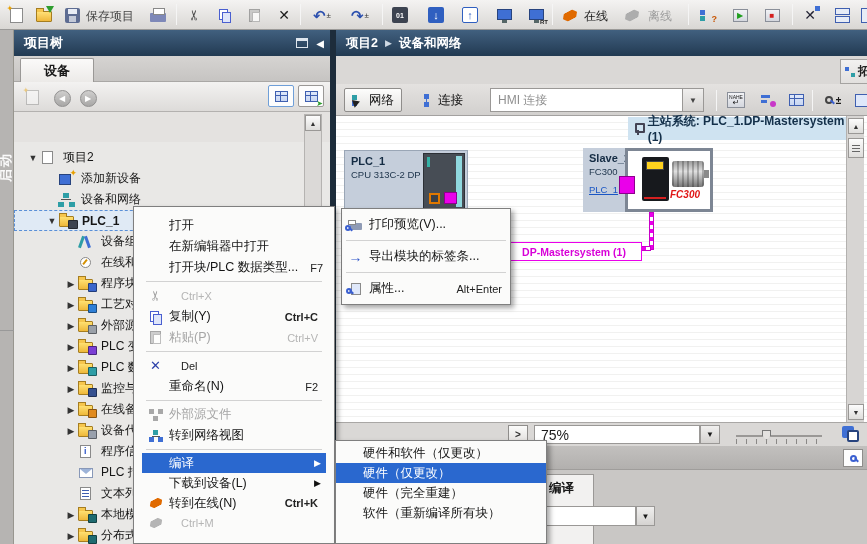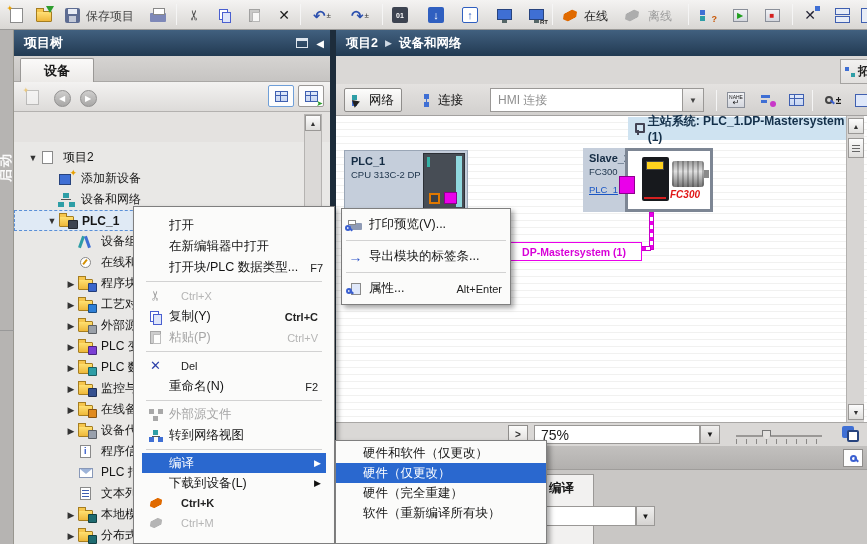--- a/index.html
+++ b/index.html
@@ -702,20 +702,21 @@
       </div>
     <div class="mi sm">
         <span class="mico"></span>
         <span class="mlbl">下载到设备(L)</span>
         <span class="subarrow">▶</span>
       </div>
     <div class="mi sm">
         <span class="mico">
           <span class="plug" style="background:#e06a00;width:14px;height:8px"></span>
         </span>
+        <span class="mlbl">转到在线(N)</span>
         <span class="msc" style="font-weight:bold">Ctrl+K</span>
       </div>
     <div class="mi sm dis">
         <span class="mico">
           <span class="plug" style="background:#b5b5b5;width:14px;height:8px"></span>
         </span>
         <span class="msc">Ctrl+M</span>
       </div>
   </div>
 

